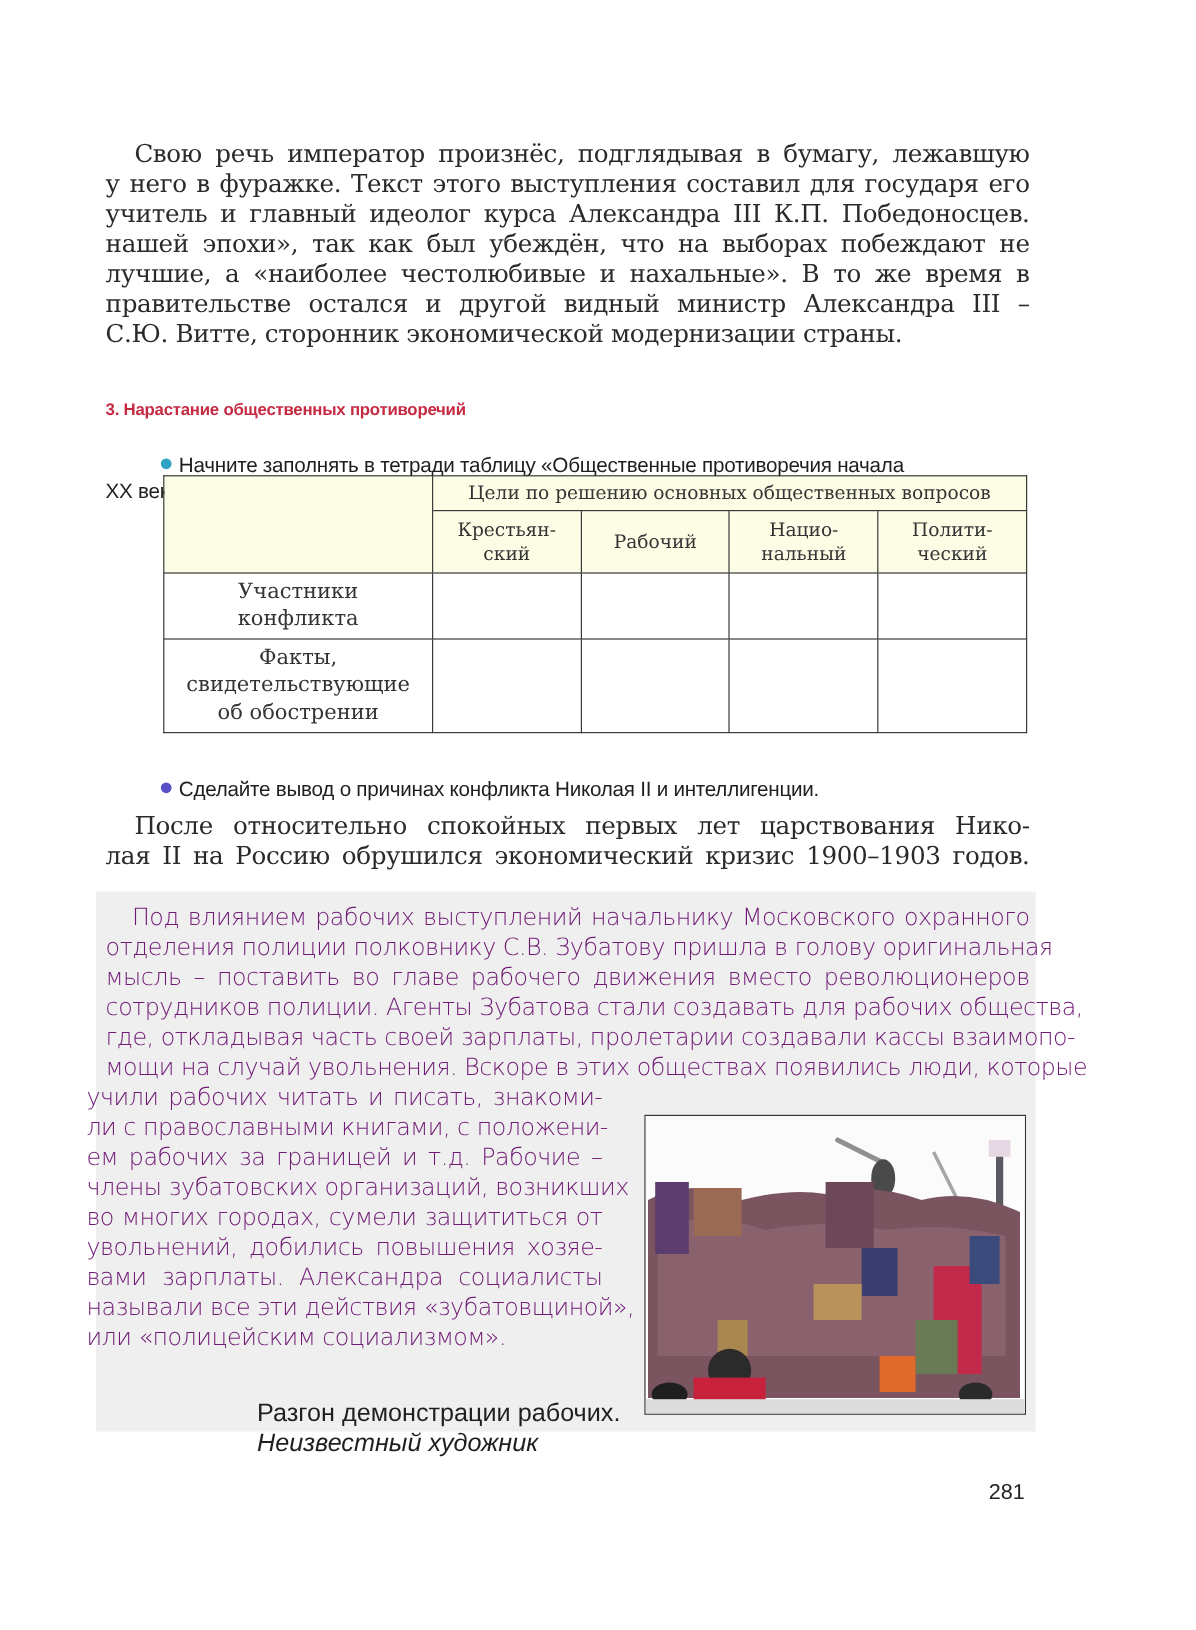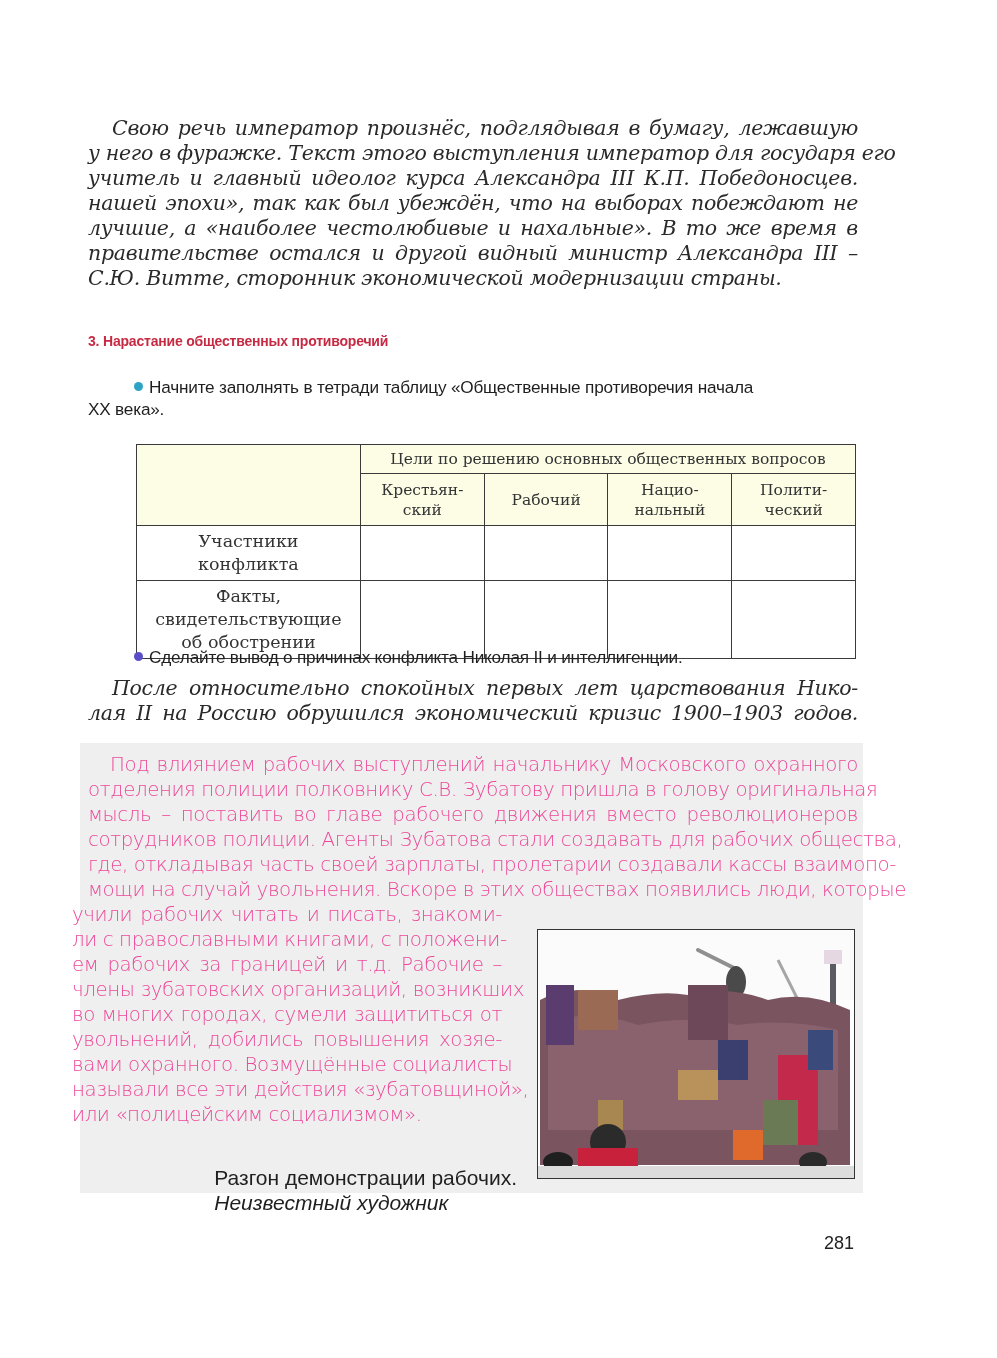--- a/index.html
+++ b/index.html
@@ -2,57 +2,57 @@
 <html><head>
 <meta charset="utf-8">
 <style>
   html, body { margin: 0; padding: 0; background: #ffffff; }
   body { width: 997px; height: 1358px; position: relative; overflow: hidden; }
   .page { position: absolute; left: 0; top: 0; width: 997px; height: 1358px; background: #ffffff; }
 
   .serif { font-family: "DejaVu Serif", "Liberation Serif", serif; color: #2a2a2a; }
   .sans  { font-family: "Liberation Sans", "DejaVu Sans", sans-serif; color: #1f1f1f; }
 
-  .para-block { position: absolute; left: 88px; width: 770px; font-style: italic; }
+  .para-block { position: absolute; left: 88px; width: 770px; }
   .para-block .line { display: block; font-size: 20.5px; line-height: 25px; text-align: justify; text-align-last: justify; white-space: nowrap; letter-spacing: -0.3px; }
   .para-block .line.last { text-align-last: left; }
   .indent { padding-left: 24px; }
 
   .section-title { position: absolute; left: 88px; top: 333px; font-size: 14px; font-weight: bold; color: #c62a43; letter-spacing: -0.2px; }
 
   .task { position: absolute; left: 134px; width: 724px; font-size: 17.2px; line-height: 22px; letter-spacing: -0.2px; }
   .task .bullet { display: inline-block; width: 9px; height: 9px; border-radius: 50%; margin-right: 6px; vertical-align: 2px; }
   .task .line { display: block; white-space: nowrap; }
   .task .line.cont { margin-left: -26px; }
 
-  table.goals { position: absolute; left: 136px; top: 444px; width: 720px; border-collapse: collapse; font-family: "DejaVu Serif", "Liberation Serif", serif; color: #333; }
+  table.goals { position: absolute; left: 136px; top: 396px; width: 720px; border-collapse: collapse; font-family: "DejaVu Serif", "Liberation Serif", serif; color: #333; }
   table.goals td { border: 1.5px solid #3a3a3a; padding: 0; vertical-align: middle; }
   table.goals .hd { background: #fdfde6; text-align: center; font-size: 15.5px; line-height: 20px; }
   table.goals .row-label { font-size: 17.5px; line-height: 23px; padding: 4px 8px; text-align: center; vertical-align: top; }
   table.goals .empty { background: #ffffff; }
 
   .gray-box { position: absolute; left: 80px; top: 743px; width: 783px; height: 450px; background: #efefef; }
-  .box-text { position: absolute; font-size: 19.8px; line-height: 25px; color: #ec4899; letter-spacing: -0.4px; font-family: "DejaVu Sans", "Liberation Sans", sans-serif; font-weight: 300; }
+  .box-text { position: absolute; font-size: 19.8px; line-height: 25px; color: #701a75; letter-spacing: -0.4px; font-family: "DejaVu Sans", "Liberation Sans", sans-serif; font-weight: 300; }
   .box-text .line { display: block; white-space: nowrap; text-align: justify; text-align-last: justify; }
   .box-text .line.last { text-align-last: left; }
 
   .caption { position: absolute; right: 480px; top: 1165px; text-align: left; font-size: 21px; line-height: 25px; color: #1f1f1f; }
   .caption .author { font-style: italic; }
 
   .painting { position: absolute; left: 537px; top: 929px; width: 318px; height: 250px; border: 1.5px solid #333; background: #ffffff; box-sizing: border-box; overflow: hidden; }
   .page-number { position: absolute; left: 824px; top: 1233px; font-size: 18px; color: #222; }
 </style>
 </head>
 <body>
 
 <div class="page">
 
   <div class="para-block serif" style="top:116px;">
     <span class="line indent">Свою речь император произнёс, подглядывая в бумагу, лежавшую</span>
-    <span class="line">у него в фуражке. Текст этого выступления император для государя его</span>
+    <span class="line">у него в фуражке. Текст этого выступления составил для государя его</span>
     <span class="line">учитель и главный идеолог курса Александра III К.П. Победоносцев.</span>
     <span class="line">нашей эпохи», так как был убеждён, что на выборах побеждают не</span>
     <span class="line">лучшие, а «наиболее честолюбивые и нахальные». В то же время в</span>
     <span class="line">правительстве остался и другой видный министр Александра III –</span>
     <span class="line last">С.Ю. Витте, сторонник экономической модернизации страны.</span>
   </div>
 
   <div class="section-title sans">3. Нарастание общественных противоречий</div>
 
   <div class="task sans" style="top:376px;">
@@ -138,21 +138,21 @@
     <span class="line">мощи на случай увольнения. Вскоре в этих обществах появились люди, которые</span>
   </div>
 
   <div class="box-text" style="left:72px; top:902px; width:430px;">
     <span class="line">учили рабочих читать и писать, знакоми-</span>
     <span class="line">ли с православными книгами, с положени-</span>
     <span class="line">ем рабочих за границей и т.д. Рабочие –</span>
     <span class="line">члены зубатовских организаций, возникших</span>
     <span class="line">во многих городах, сумели защититься от</span>
     <span class="line">увольнений, добились повышения хозяе-</span>
-    <span class="line">вами охранного. Возмущённые социалисты</span>
+    <span class="line">вами зарплаты. Александра социалисты</span>
     <span class="line">называли все эти действия «зубатовщиной»,</span>
     <span class="line last">или «полицейским социализмом».</span>
   </div>
 
   <div class="caption sans">
     <div>Разгон демонстрации рабочих.</div>
     <div class="author">Неизвестный художник</div>
   </div>
 
   <div class="painting">

